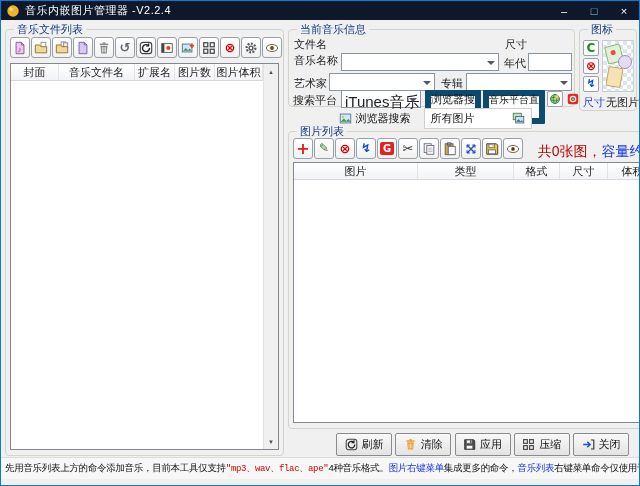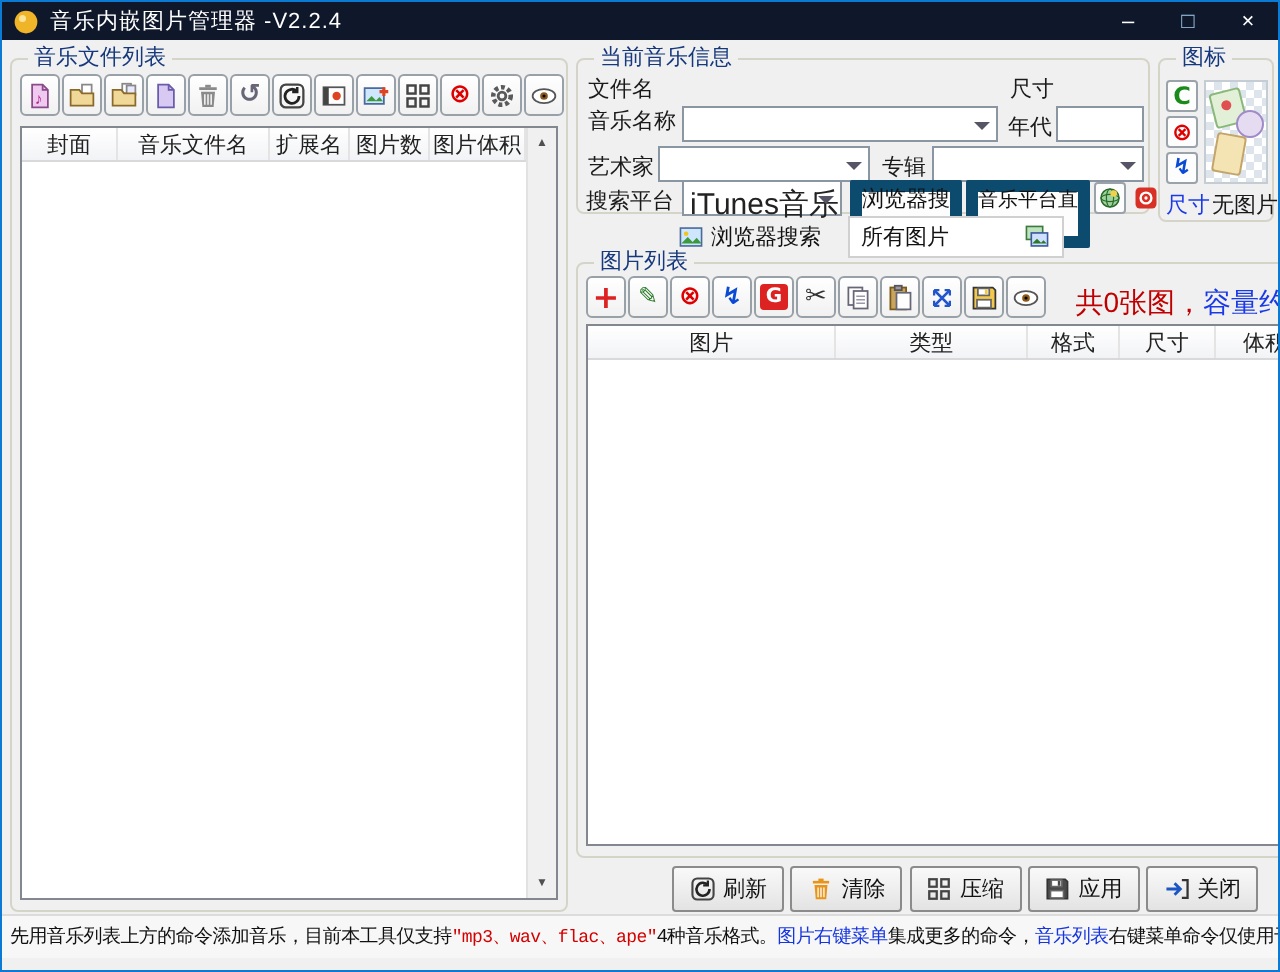--- a/index.html
+++ b/index.html
@@ -486,44 +486,44 @@
             <rect x="6.4" y="1.6" width="3.2" height="1.6" fill="#e8941a"></rect>
             <path d="M4 5.5h8l-.8 8.8H4.8z" fill="#e8941a"></path>
             <path d="M6.2 7v6M8 7v6M9.8 7v6" stroke="#fff" stroke-width=".8"></path>
           </svg>
         </span>
         <span>清除</span>
       </button>
       <button class="btn">
         <span class="ic">
           <svg viewBox="0 0 16 16">
+            <path d="M2 2h11l1.5 1.5V14H2z" fill="#4a4a4a" stroke="#333"></path>
+            <rect x="4.5" y="2.5" width="6.5" height="4" fill="#fff" stroke="#666"></rect>
+            <rect x="8.5" y="3" width="1.6" height="3" fill="#4a4a4a"></rect>
+            <rect x="4" y="9" width="8" height="4.5" fill="#fff" stroke="#666"></rect>
+          </svg>
+        </span>
+        <span>应用</span>
+      </button>
+      <button class="btn">
+        <span class="ic">
+          <svg viewBox="0 0 16 16">
             <g fill="none" stroke="#444" stroke-width="1.4">
               <rect x="2" y="2" width="4.6" height="4.6"></rect>
               <rect x="9.4" y="2" width="4.6" height="4.6"></rect>
               <rect x="2" y="9.4" width="4.6" height="4.6"></rect>
               <rect x="9.4" y="9.4" width="4.6" height="4.6"></rect>
             </g>
           </svg>
         </span>
         <span>压缩</span>
       </button>
       <button class="btn">
         <span class="ic">
           <svg viewBox="0 0 16 16">
-            <path d="M2 2h11l1.5 1.5V14H2z" fill="#4a4a4a" stroke="#333"></path>
-            <rect x="4.5" y="2.5" width="6.5" height="4" fill="#fff" stroke="#666"></rect>
-            <rect x="8.5" y="3" width="1.6" height="3" fill="#4a4a4a"></rect>
-            <rect x="4" y="9" width="8" height="4.5" fill="#fff" stroke="#666"></rect>
-          </svg>
-        </span>
-        <span>应用</span>
-      </button>
-      <button class="btn">
-        <span class="ic">
-          <svg viewBox="0 0 16 16">
             <path d="M1.5 8h8M6.5 4.5L10 8l-3.5 3.5" fill="none" stroke="#1a56c4" stroke-width="1.8"></path>
             <path d="M11 2.5h3.5v11H11" fill="none" stroke="#333" stroke-width="1.4"></path>
           </svg>
         </span>
         <span>关闭</span>
       </button>
     </div>
 
   <div class="statusbar">
     <div class="status-text">

